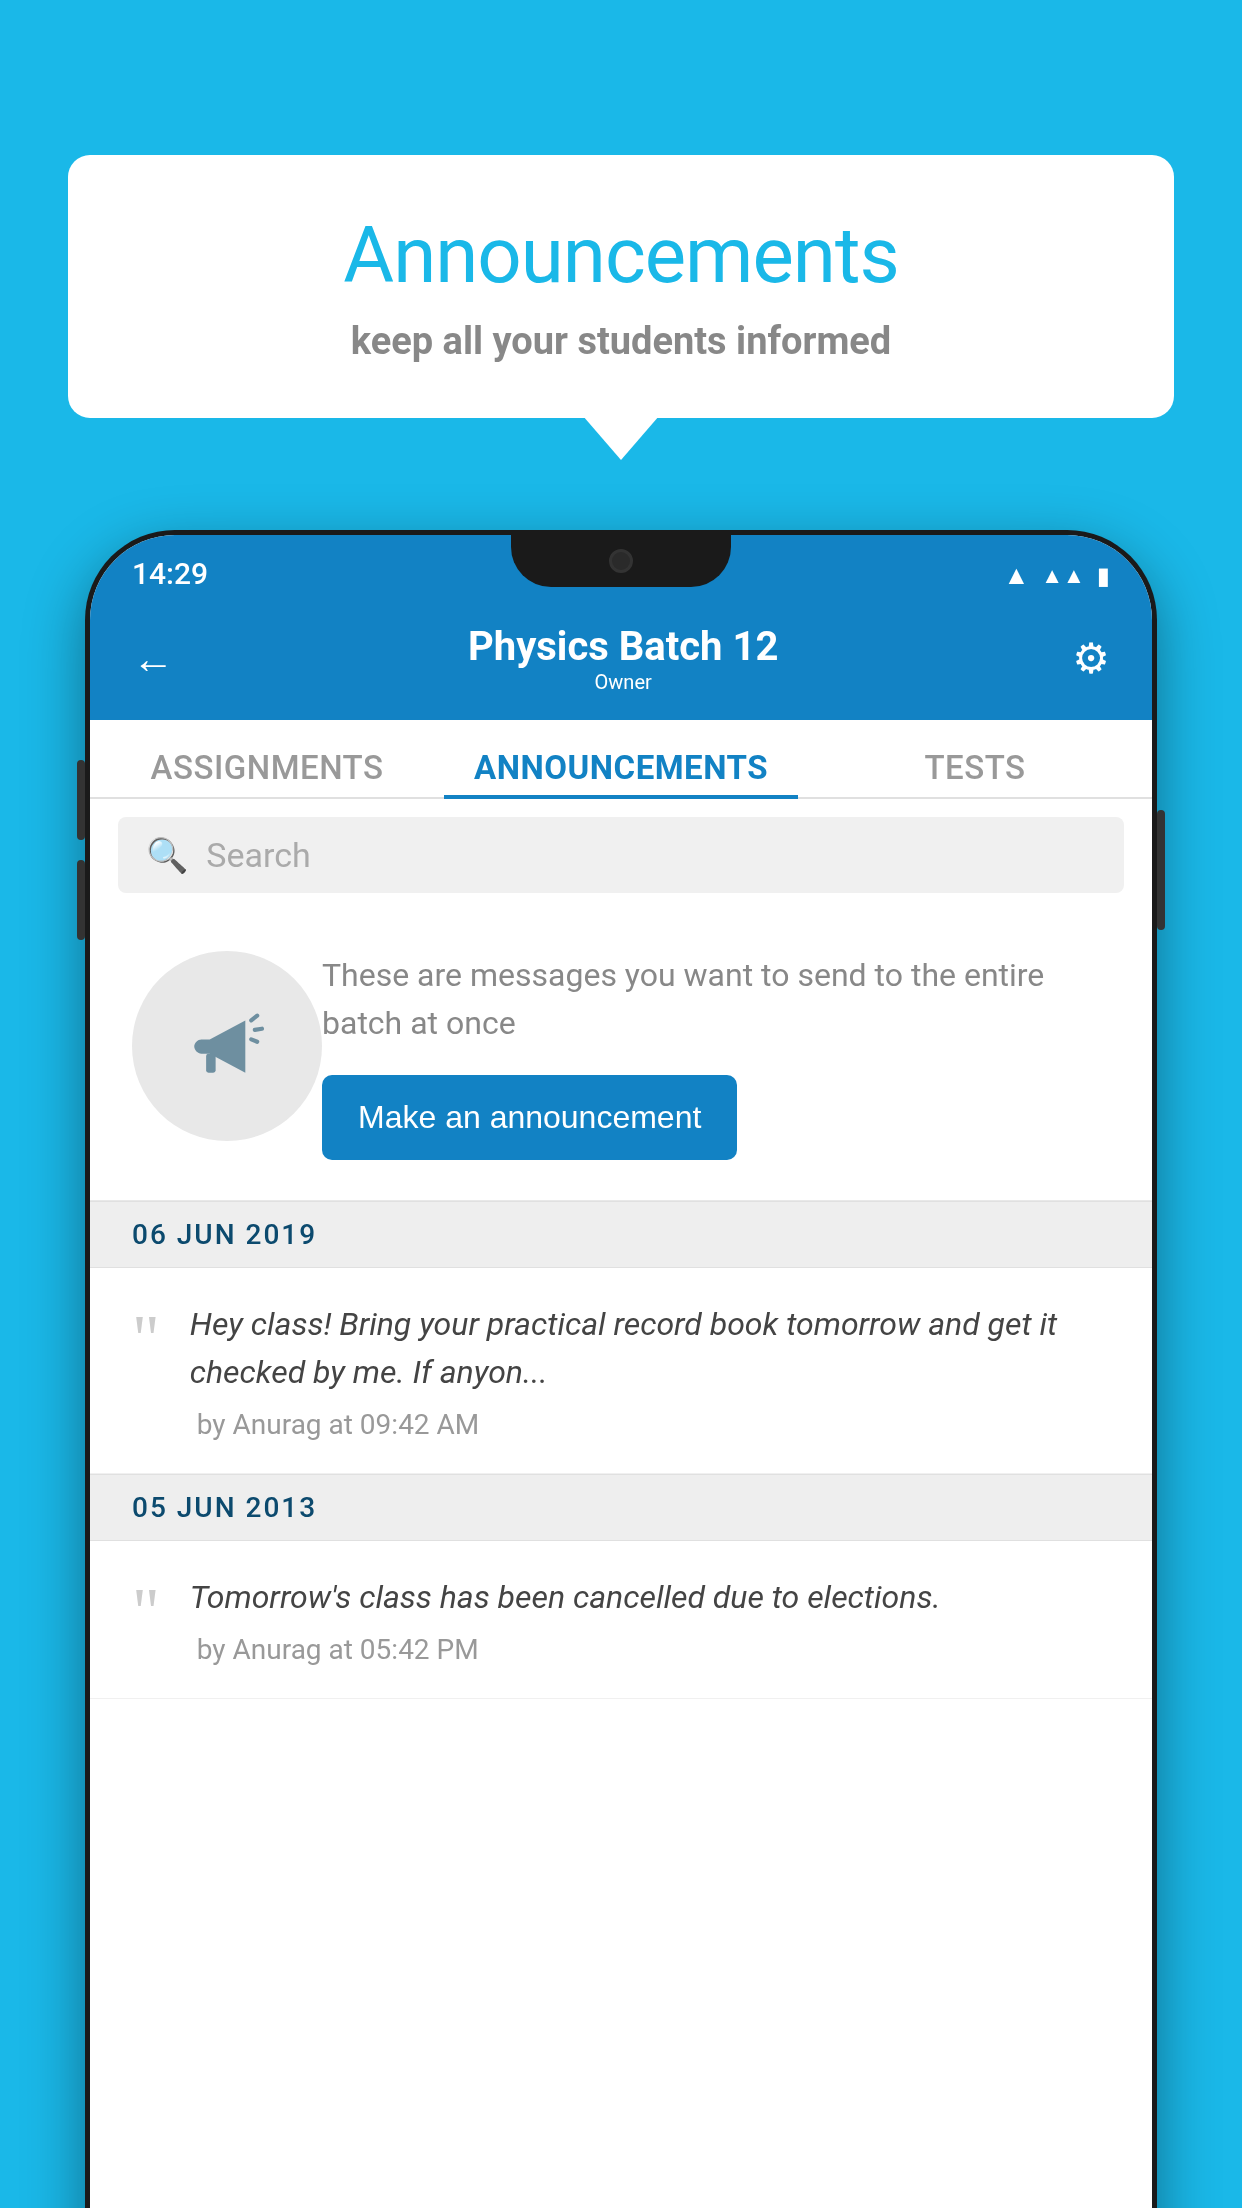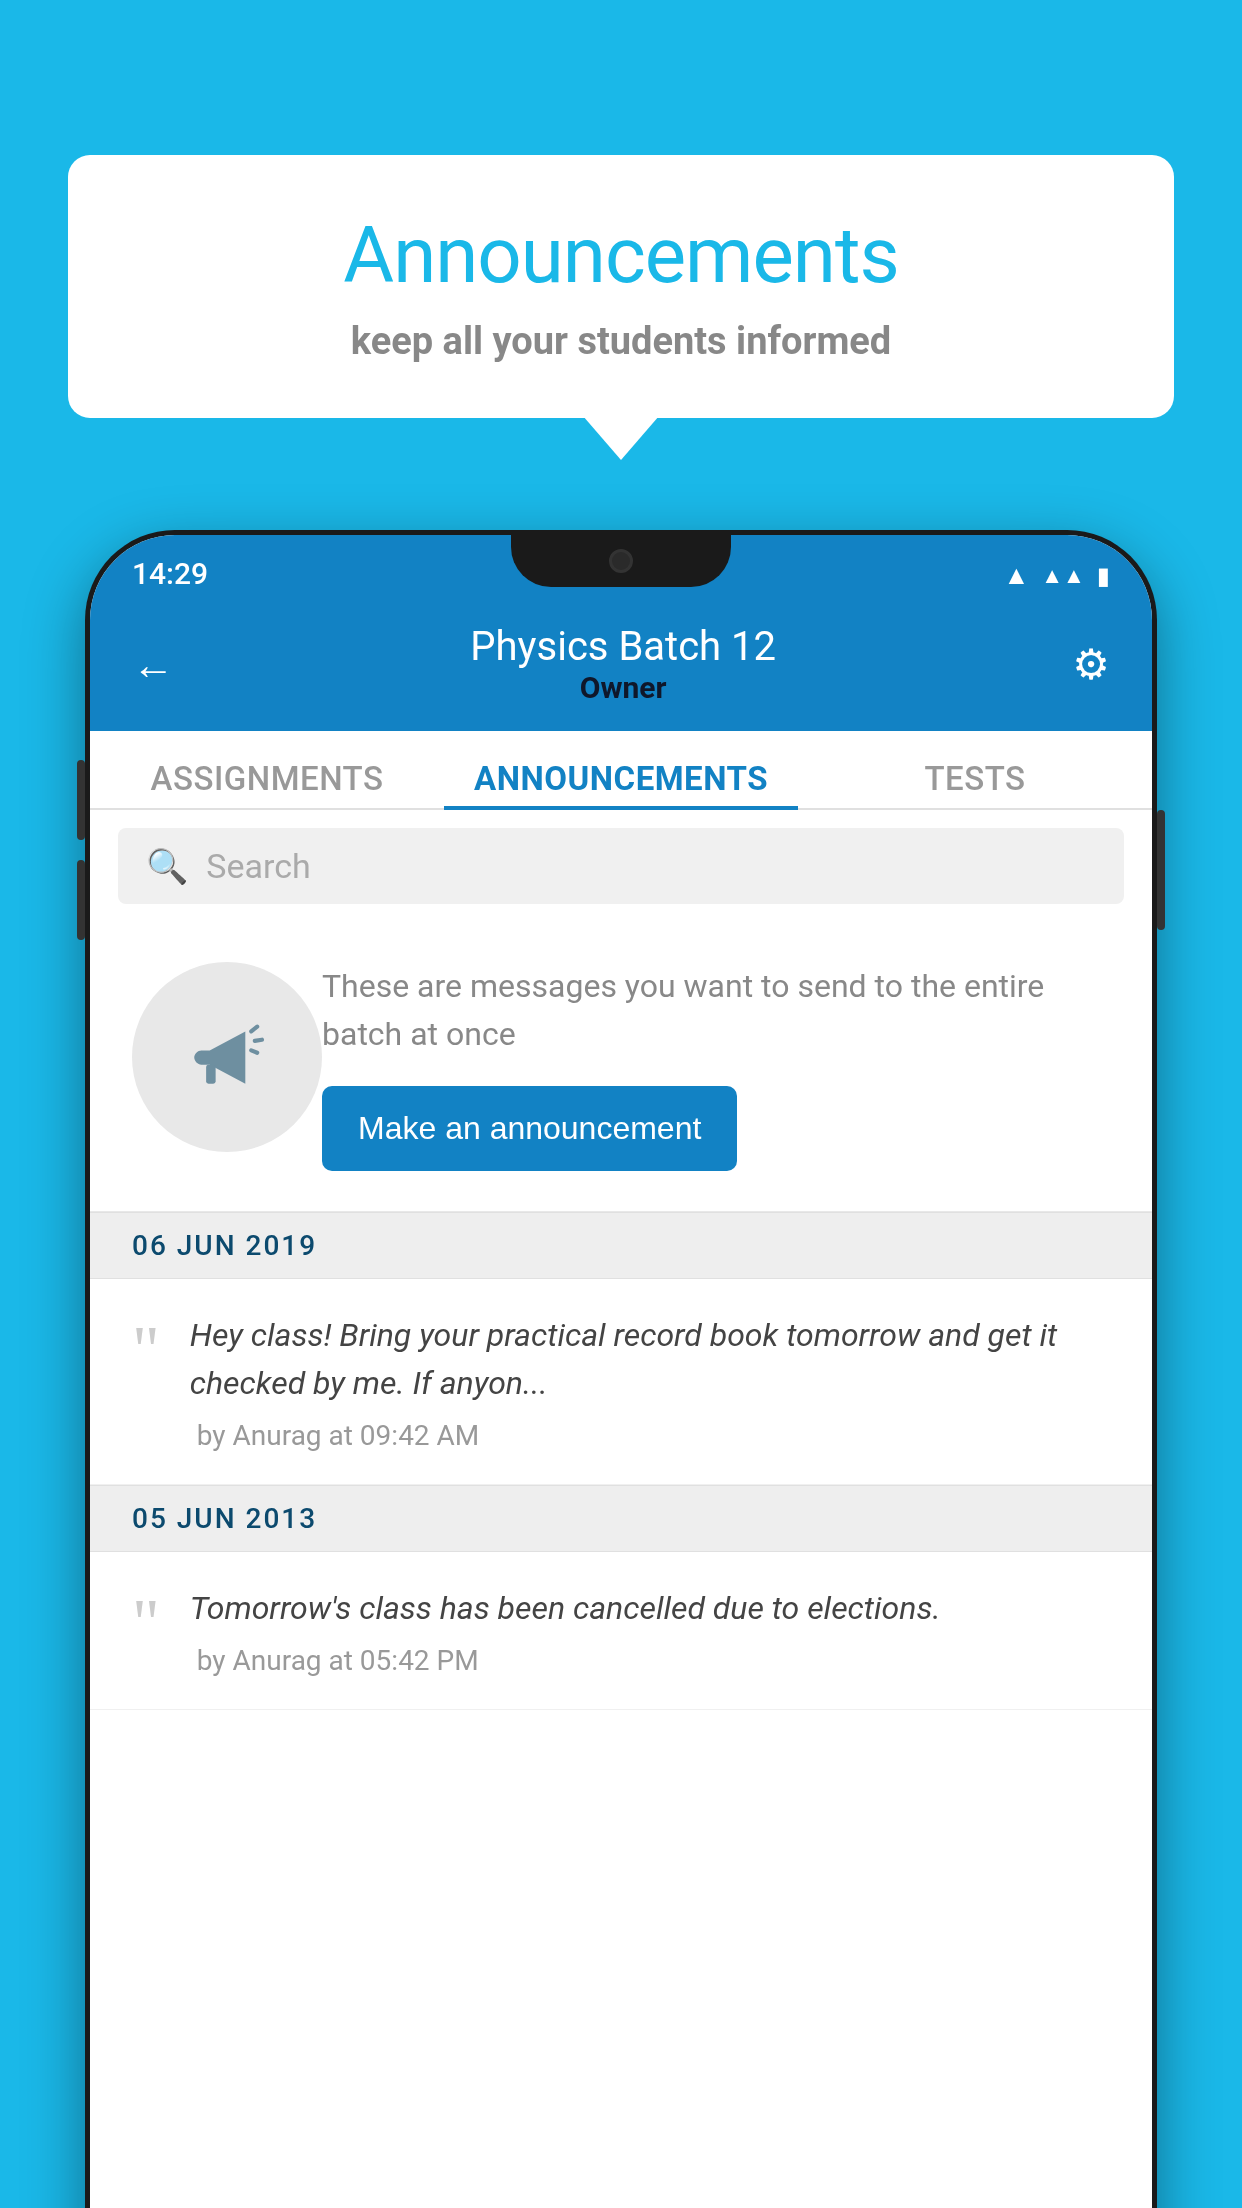--- a/index.html
+++ b/index.html
@@ -149,28 +149,28 @@
       font-size: 42px;
       cursor: pointer;
     }
 
     .header-title-group {
       text-align: center;
     }
 
     .header-title {
       font-size: 40px;
+      font-weight: 700;
+      color: #ffffff;
+    }
+
+    .header-subtitle {
+      font-size: 20px;
+      color: #ffffff;
       font-weight: 400;
-      color: #ffffff;
-    }
-
-    .header-subtitle {
-      font-size: 30px;
-      color: #0f172a;
-      font-weight: 700;
     }
 
     .header-gear {
       color: #ffffff;
       font-size: 42px;
       cursor: pointer;
     }
 
     
     .tabs-bar {

